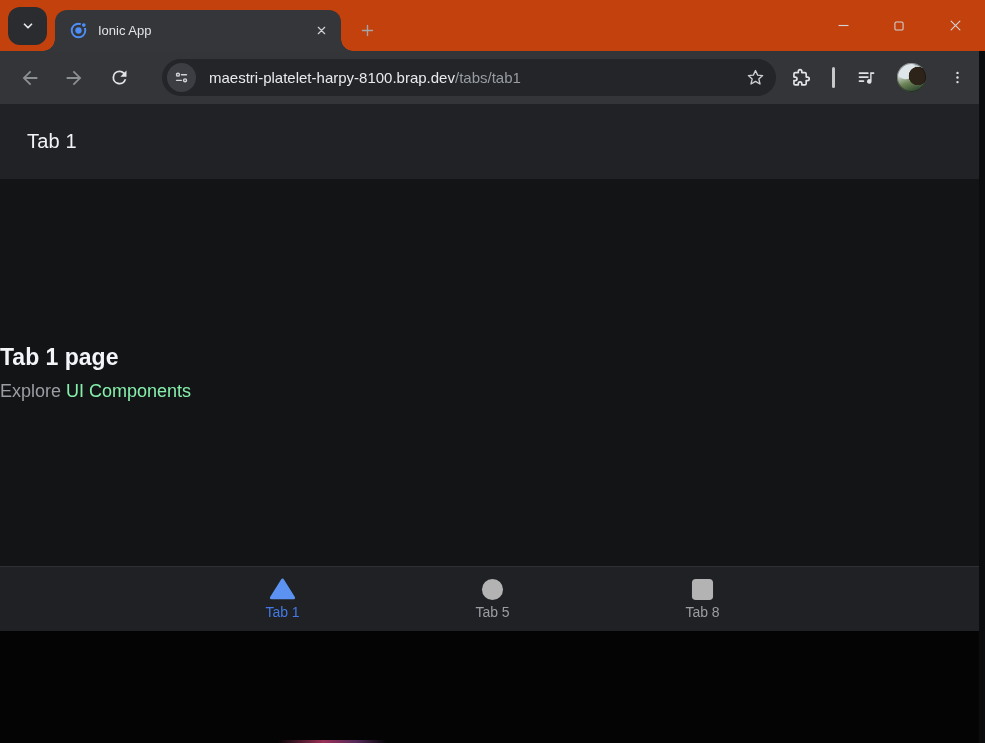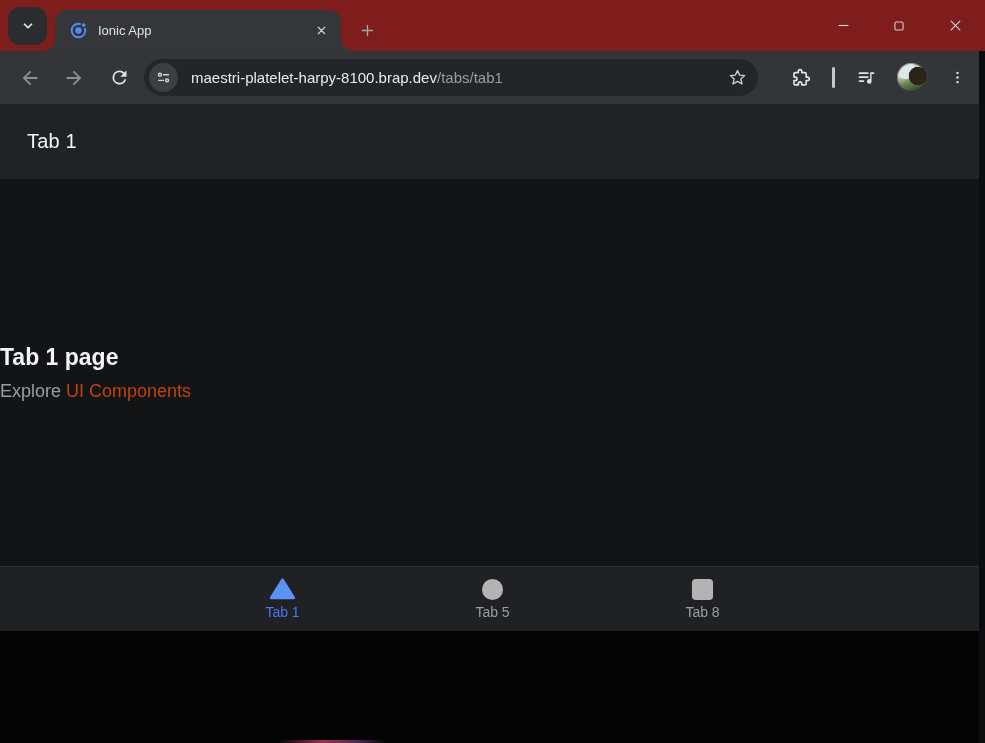--- a/index.html
+++ b/index.html
@@ -1,21 +1,21 @@
 <!DOCTYPE html>
 <html><head>
 <meta charset="utf-8">
 <style>
   * { margin:0; padding:0; box-sizing:border-box; }
   html,body { width:985px; height:743px; overflow:hidden; }
   body { background:#040405; font-family:"Liberation Sans", sans-serif; position:relative; }
   button { background:none; border:none; cursor:pointer; font-family:inherit; }
 
   
-  .titlebar { position:relative; height:51px; background:#7f1d1d; }
+  .titlebar { position:relative; height:51px; background:#c2410c; }
   .tab-search { position:absolute; left:8px; top:7px; width:39px; height:38px;
     border-radius:12px; background:#2b2c2f; display:flex; align-items:center; justify-content:center; color:#e6e7ea; }
   .browser-tab { position:absolute; left:55px; top:10px; width:286px; height:41px;
     background:#35363a; border-radius:12px 12px 0 0; display:flex; align-items:center; padding:0 10px 0 14px; }
   .browser-tab::before { content:""; position:absolute; left:-12px; bottom:0; width:12px; height:12px;
     background:radial-gradient(circle at 0 0, transparent 11.5px, #35363a 12px); }
   .browser-tab::after { content:""; position:absolute; right:-12px; bottom:0; width:12px; height:12px;
     background:radial-gradient(circle at 100% 0, transparent 11.5px, #35363a 12px); }
   .favicon { width:19px; height:19px; display:flex; }
   .tab-title { margin-left:10px; font-size:13px; color:#e2e3e6; flex:1; white-space:nowrap; overflow:hidden; }
@@ -24,21 +24,21 @@
     display:flex; align-items:center; justify-content:center; color:#a3a5a8; border-radius:50%; }
   .win-controls { position:absolute; right:2px; top:0; height:51px; display:flex; }
   .win-controls button { width:56px; height:51px; display:flex; align-items:center; justify-content:center; color:#d3d5d8; }
 
   
   .toolbar { position:relative; height:53px; background:#343539; }
   .toolbar button, .toolbar .chip { position:absolute; top:50%; transform:translateY(-50%); }
   .nav-btn { width:34px; height:34px; border-radius:50%; display:flex!important; align-items:center; justify-content:center; color:#8c8f93; }
   .nav-btn.enabled { color:#e2e4e7; }
   .back-btn { left:13px; } .fwd-btn { left:57px; } .reload-btn { left:102px; }
-  .omnibox { position:absolute; left:144px; top:8px; width:614px; height:37px; border-radius:19px;
+  .omnibox { position:absolute; left:162px; top:8px; width:614px; height:37px; border-radius:19px;
     background:#232529; display:flex; align-items:center; padding:0 6px 0 5px; cursor:text; }
   .tune-chip { width:29px; height:29px; border-radius:50%; background:#3c3e43; display:flex;
     align-items:center; justify-content:center; color:#d2d4d7; flex:none; }
   .url-text { margin-left:13px; font-size:15px; color:#e8eaed; white-space:nowrap; flex:1; overflow:hidden; }
   .url-text .path { color:#989da3; }
   .star-btn { position:static!important; transform:none!important; width:30px; height:30px; border-radius:50%;
     display:flex; align-items:center; justify-content:center; color:#cdd0d4; flex:none; }
   .ext-btn { left:783px; width:34px; height:34px; display:flex!important; align-items:center; justify-content:center; color:#e2e4e7; }
   .toolbar-sep { position:absolute; left:832px; top:16px; width:3px; height:21px; background:#c6c8ca; border-radius:1.5px; }
   .media-btn { left:849px; width:34px; height:34px; display:flex!important; align-items:center; justify-content:center; color:#dfe1e4; }
@@ -49,21 +49,21 @@
       linear-gradient(160deg, #9fb6c4 0%, #c9d3cd 35%, #6d8457 60%, #3c5438 82%, #22361f 100%);
     box-shadow: inset 0 0 0 1px rgba(0,0,0,.35); }
   .kebab-btn { left:940px; width:34px; height:34px; display:flex!important; align-items:center; justify-content:center; color:#dfe1e4; }
 
   
   .app-header { height:75px; background:#212226; display:flex; align-items:center; padding-left:27px; }
   .app-header .title { font-size:20px; font-weight:500; color:#f2f3f5; letter-spacing:.2px; }
   .app-content { height:387px; background:#131416; display:flex; flex-direction:column; align-items:flex-start; justify-content:center; text-align:center; }
   .app-content h1 { font-size:23px; font-weight:700; color:#f4f5f8; margin-bottom:10px; }
   .app-content p { font-size:18px; color:#9b9da2; }
-  .app-content a { color:#c2410c; text-decoration:none; cursor:pointer; }
+  .app-content a { color:#86efac; text-decoration:none; cursor:pointer; }
 
   .tabbar { height:65px; background:#1f2124; border-top:1px solid #2e3033; }
   .tabbar-inner { width:630px; height:100%; margin:0 auto; display:flex; }
   .tab-btn { flex:1; display:flex; flex-direction:column; align-items:center; justify-content:flex-start; padding-top:9px; gap:3px; }
   .tab-btn .shape { height:25px; display:flex; align-items:flex-end; }
   .tab-btn .tab-label { font-size:14px; color:#9b9da2; }
   .tab-btn.active .tab-label { color:#4379e6; }
 
   
   .right-edge { position:absolute; right:0; top:51px; width:6px; height:692px; background:#0b0c0e; pointer-events:none; }

